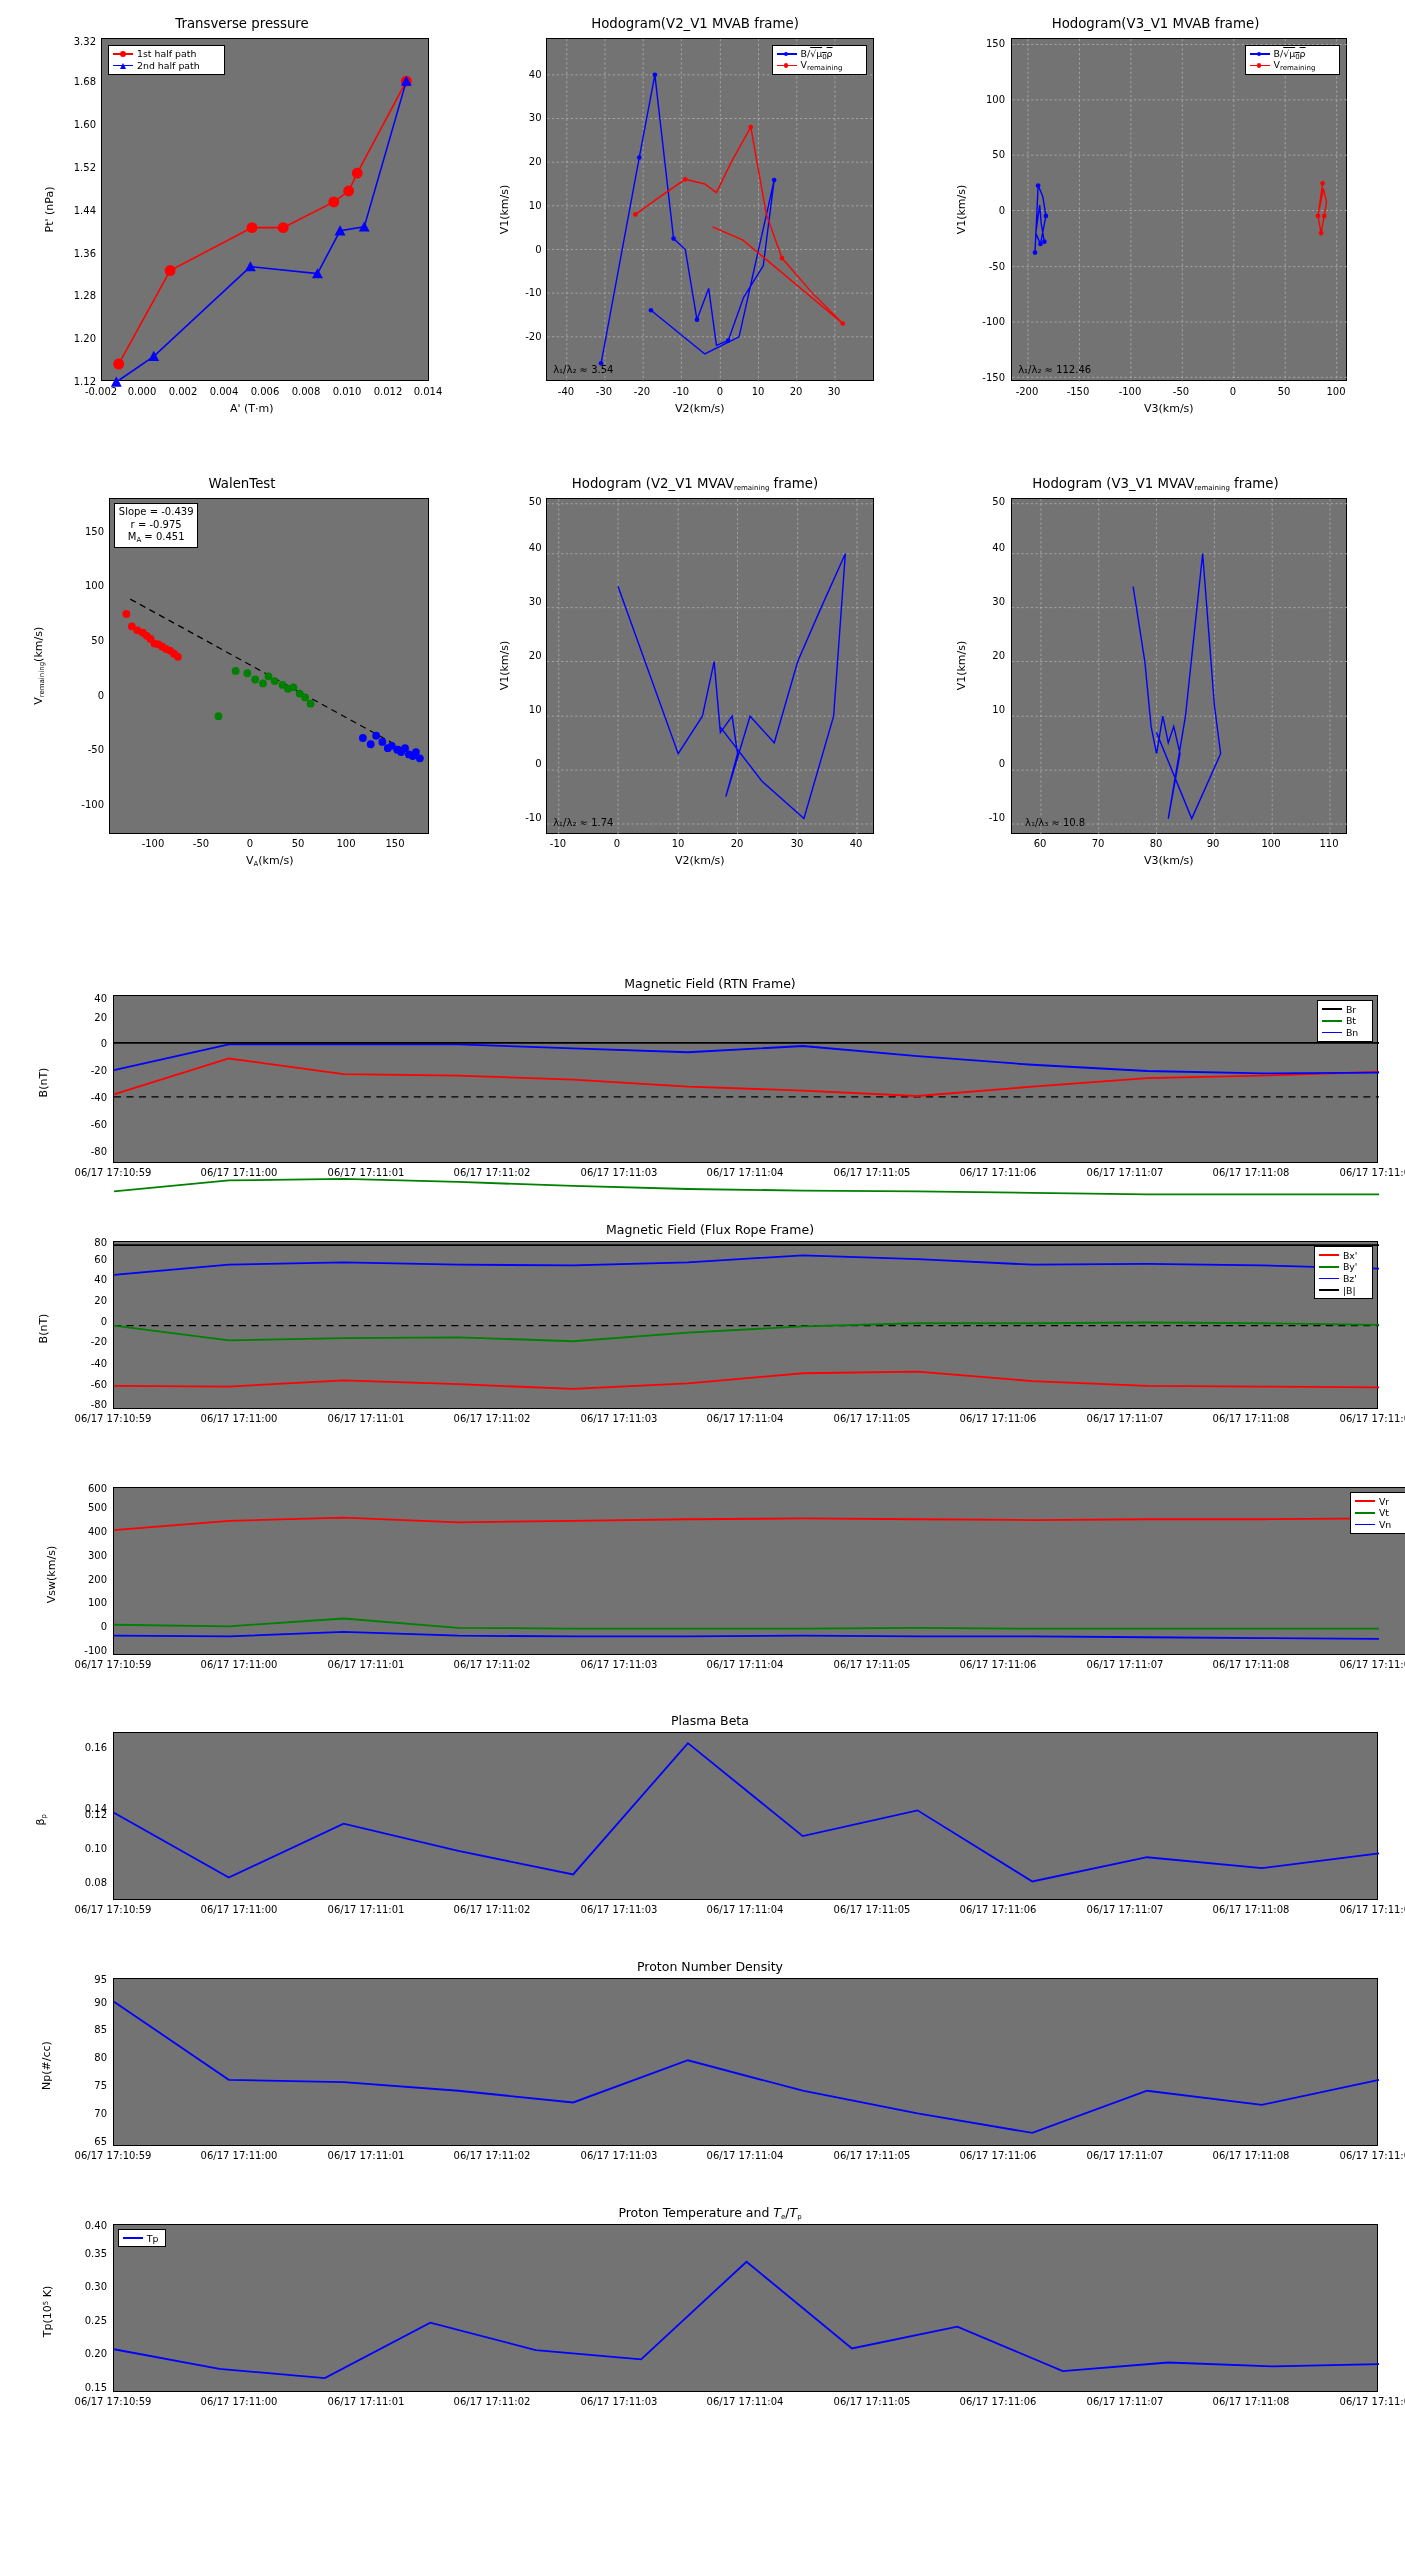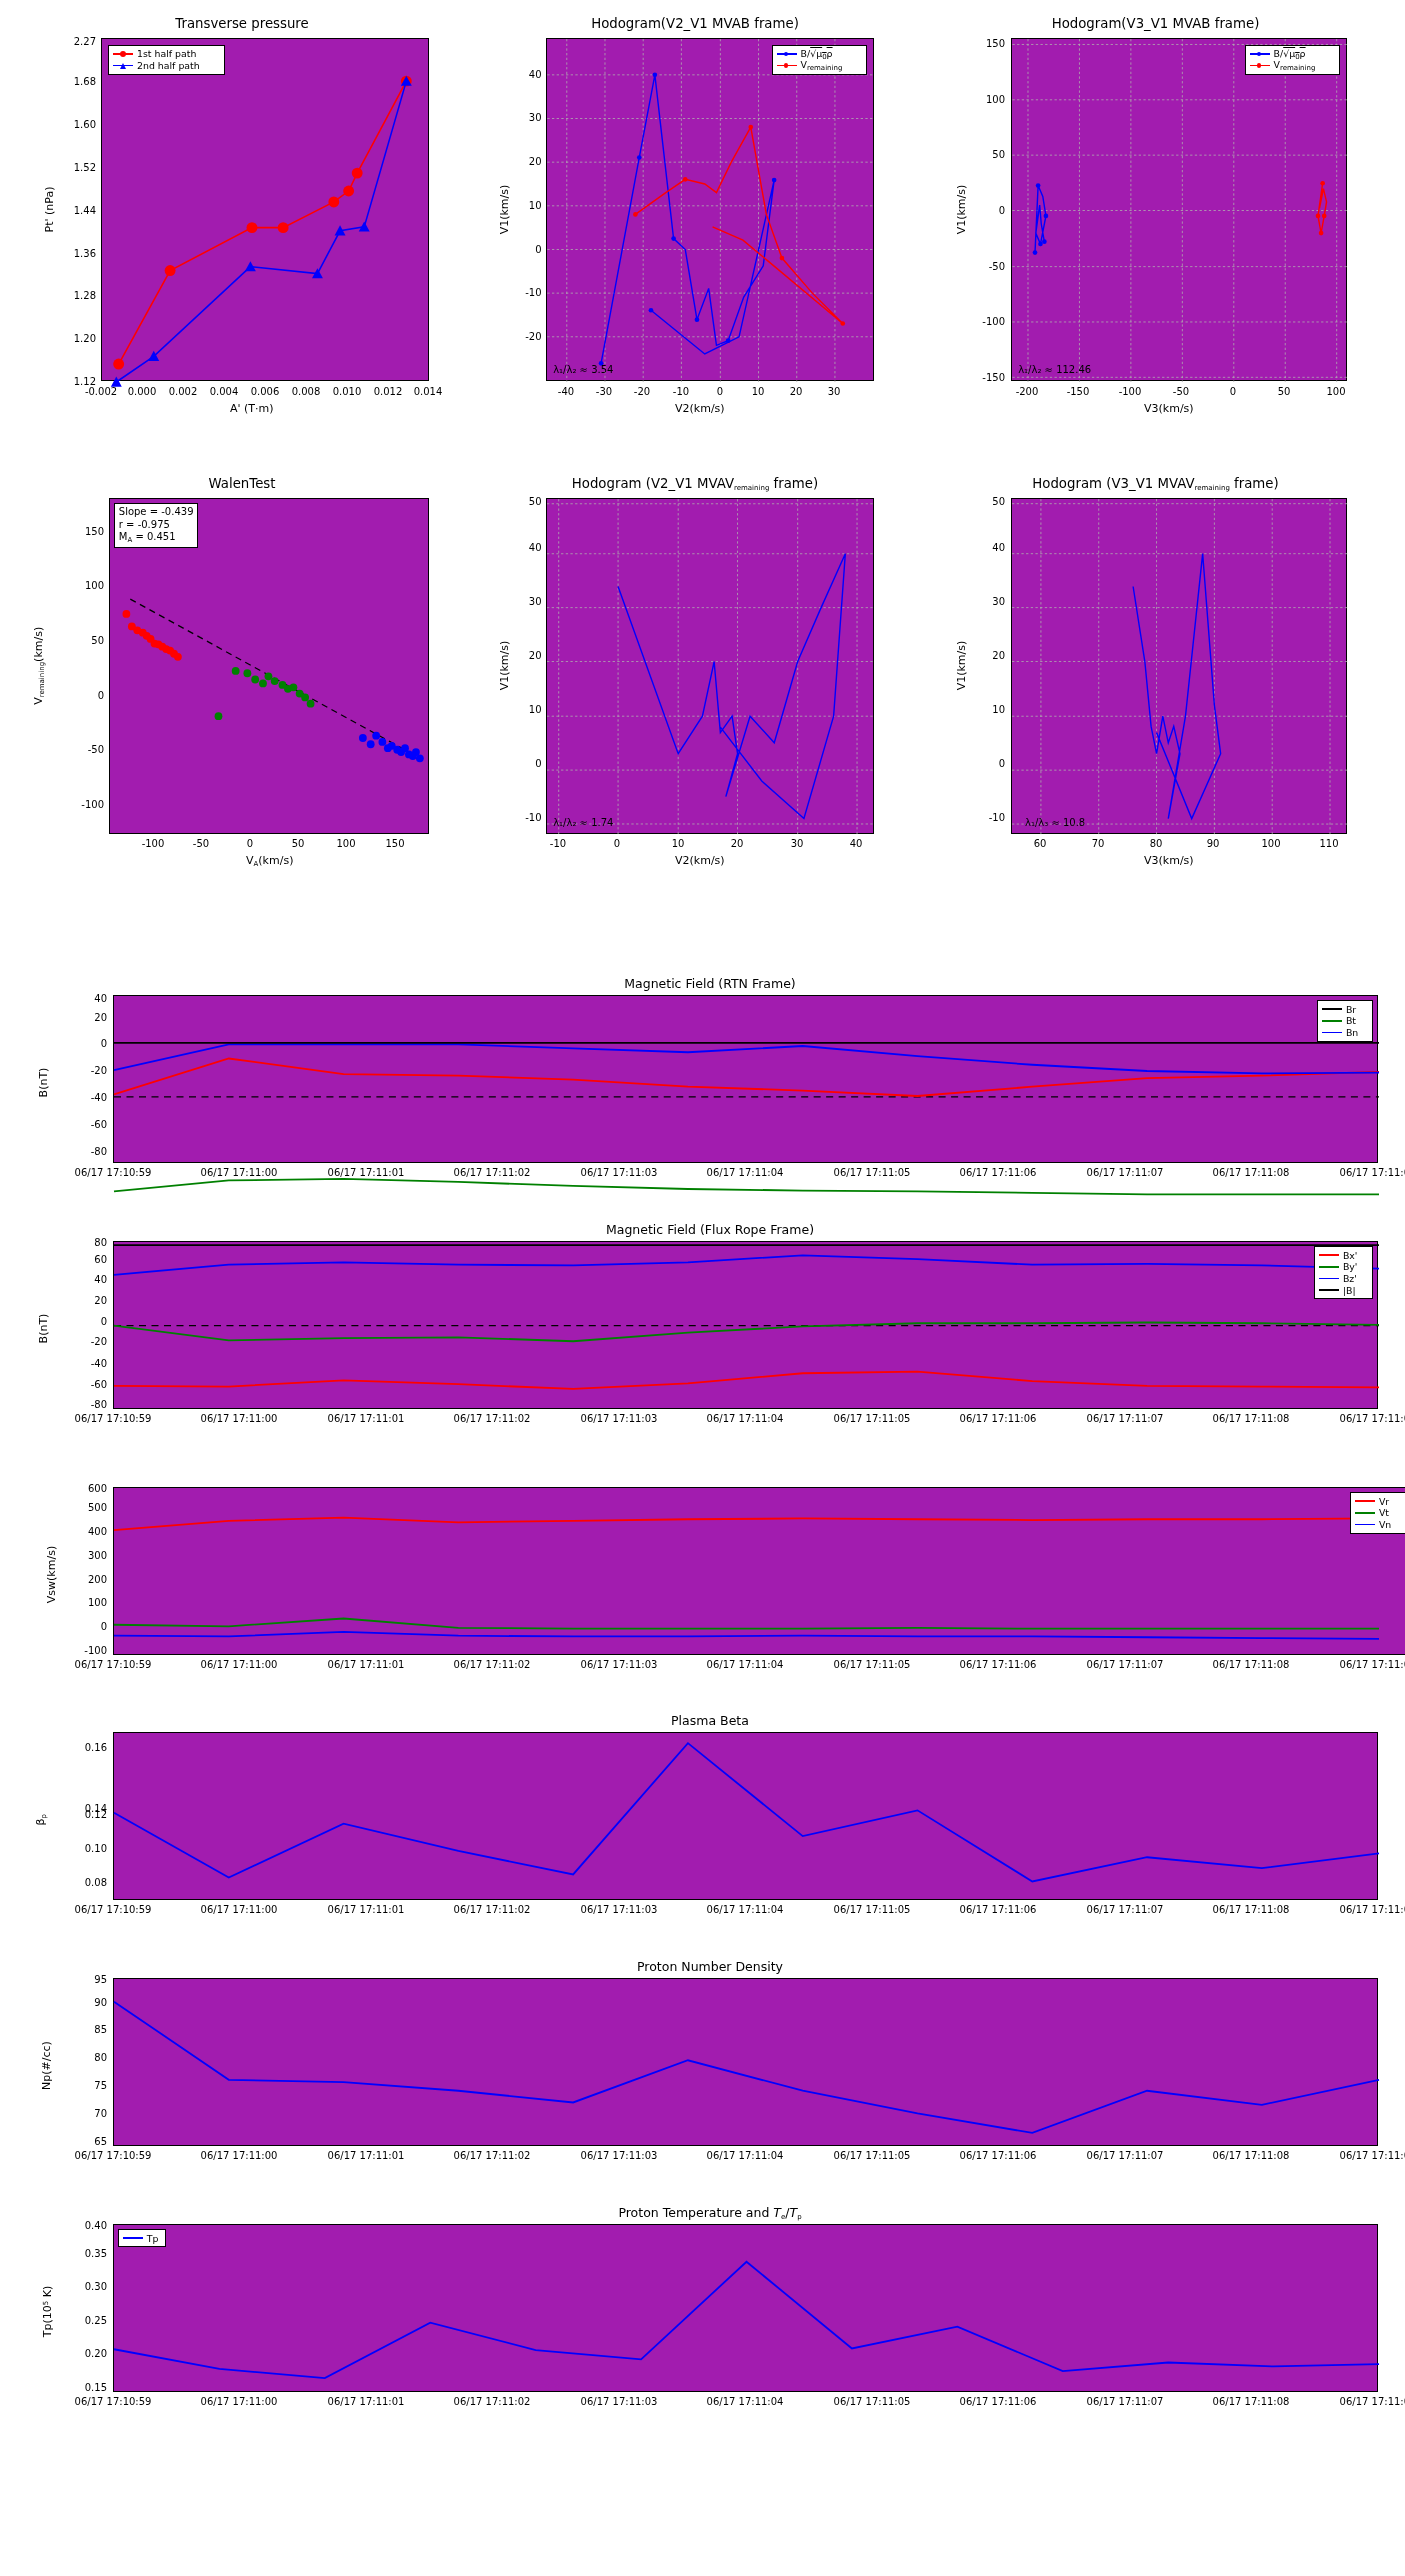--- a/index.html
+++ b/index.html
@@ -1,19 +1,19 @@
 <!DOCTYPE html>
 <html style="font-size:12.5px"><head>
 <meta charset="utf-8">
 <style>
   html,body{margin:0;padding:0;background:#ffffff;}
   body{width:1405px;height:2576px;font-family:"DejaVu Sans",sans-serif;color:#000;}
   .page{position:relative;width:1405px;height:2576px;}
   .panel{position:absolute;box-sizing:border-box;}
-  .plotbox{position:absolute;border:0.8px solid #000;background:#a21caf;box-sizing:border-box;}
+  .plotbox{position:absolute;border:0.8px solid #000;background:#737373;box-sizing:border-box;text-align:center;}
   .title{position:absolute;width:100%;text-align:center;font-size:13.3px;color:#000;}
   .axis-label{position:absolute;font-size:11px;color:#000;}
   .ylab{transform-origin:center center;white-space:nowrap;}
   .tick{position:absolute;font-size:10px;color:#000;white-space:nowrap;}
   .tickx{transform:translateX(-50%);}
   .ticky{transform:translateY(-50%);text-align:right;}
   svg{position:absolute;left:0;top:0;overflow:visible;}
   .legend{position:absolute;border:0.8px solid #000;background:#fff;font-size:9.4px;padding:2.3px 3.9px;box-sizing:border-box;}
   .legend .row{display:flex;align-items:center;height:11.7px;white-space:nowrap;}
   .legend .swatch{display:inline-block;width:20px;height:1.6px;margin-right:3.9px;position:relative;}
@@ -75,21 +75,21 @@
     </div>
 
     <div class="tick ticky" style="left:31px;top:365px;width:34px;">1.12</div>
     <div class="tick ticky" style="left:31px;top:322px;width:34px;">1.20</div>
     <div class="tick ticky" style="left:31px;top:279px;width:34px;">1.28</div>
     <div class="tick ticky" style="left:31px;top:237px;width:34px;">1.36</div>
     <div class="tick ticky" style="left:31px;top:194px;width:34px;">1.44</div>
     <div class="tick ticky" style="left:31px;top:151px;width:34px;">1.52</div>
     <div class="tick ticky" style="left:31px;top:108px;width:34px;">1.60</div>
     <div class="tick ticky" style="left:31px;top:65px;width:34px;">1.68</div>
-    <div class="tick ticky" style="left:31px;top:25px;width:34px;">2.27</div>
+    <div class="tick ticky" style="left:31px;top:25px;width:34px;">3.32</div>
 
     <div class="tick tickx" style="left:70px;top:370px;">-0.002</div>
     <div class="tick tickx" style="left:111px;top:370px;">0.000</div>
     <div class="tick tickx" style="left:152px;top:370px;">0.002</div>
     <div class="tick tickx" style="left:193px;top:370px;">0.004</div>
     <div class="tick tickx" style="left:234px;top:370px;">0.006</div>
     <div class="tick tickx" style="left:275px;top:370px;">0.008</div>
     <div class="tick tickx" style="left:316px;top:370px;">0.010</div>
     <div class="tick tickx" style="left:357px;top:370px;">0.012</div>
     <div class="tick tickx" style="left:397px;top:370px;">0.014</div>

